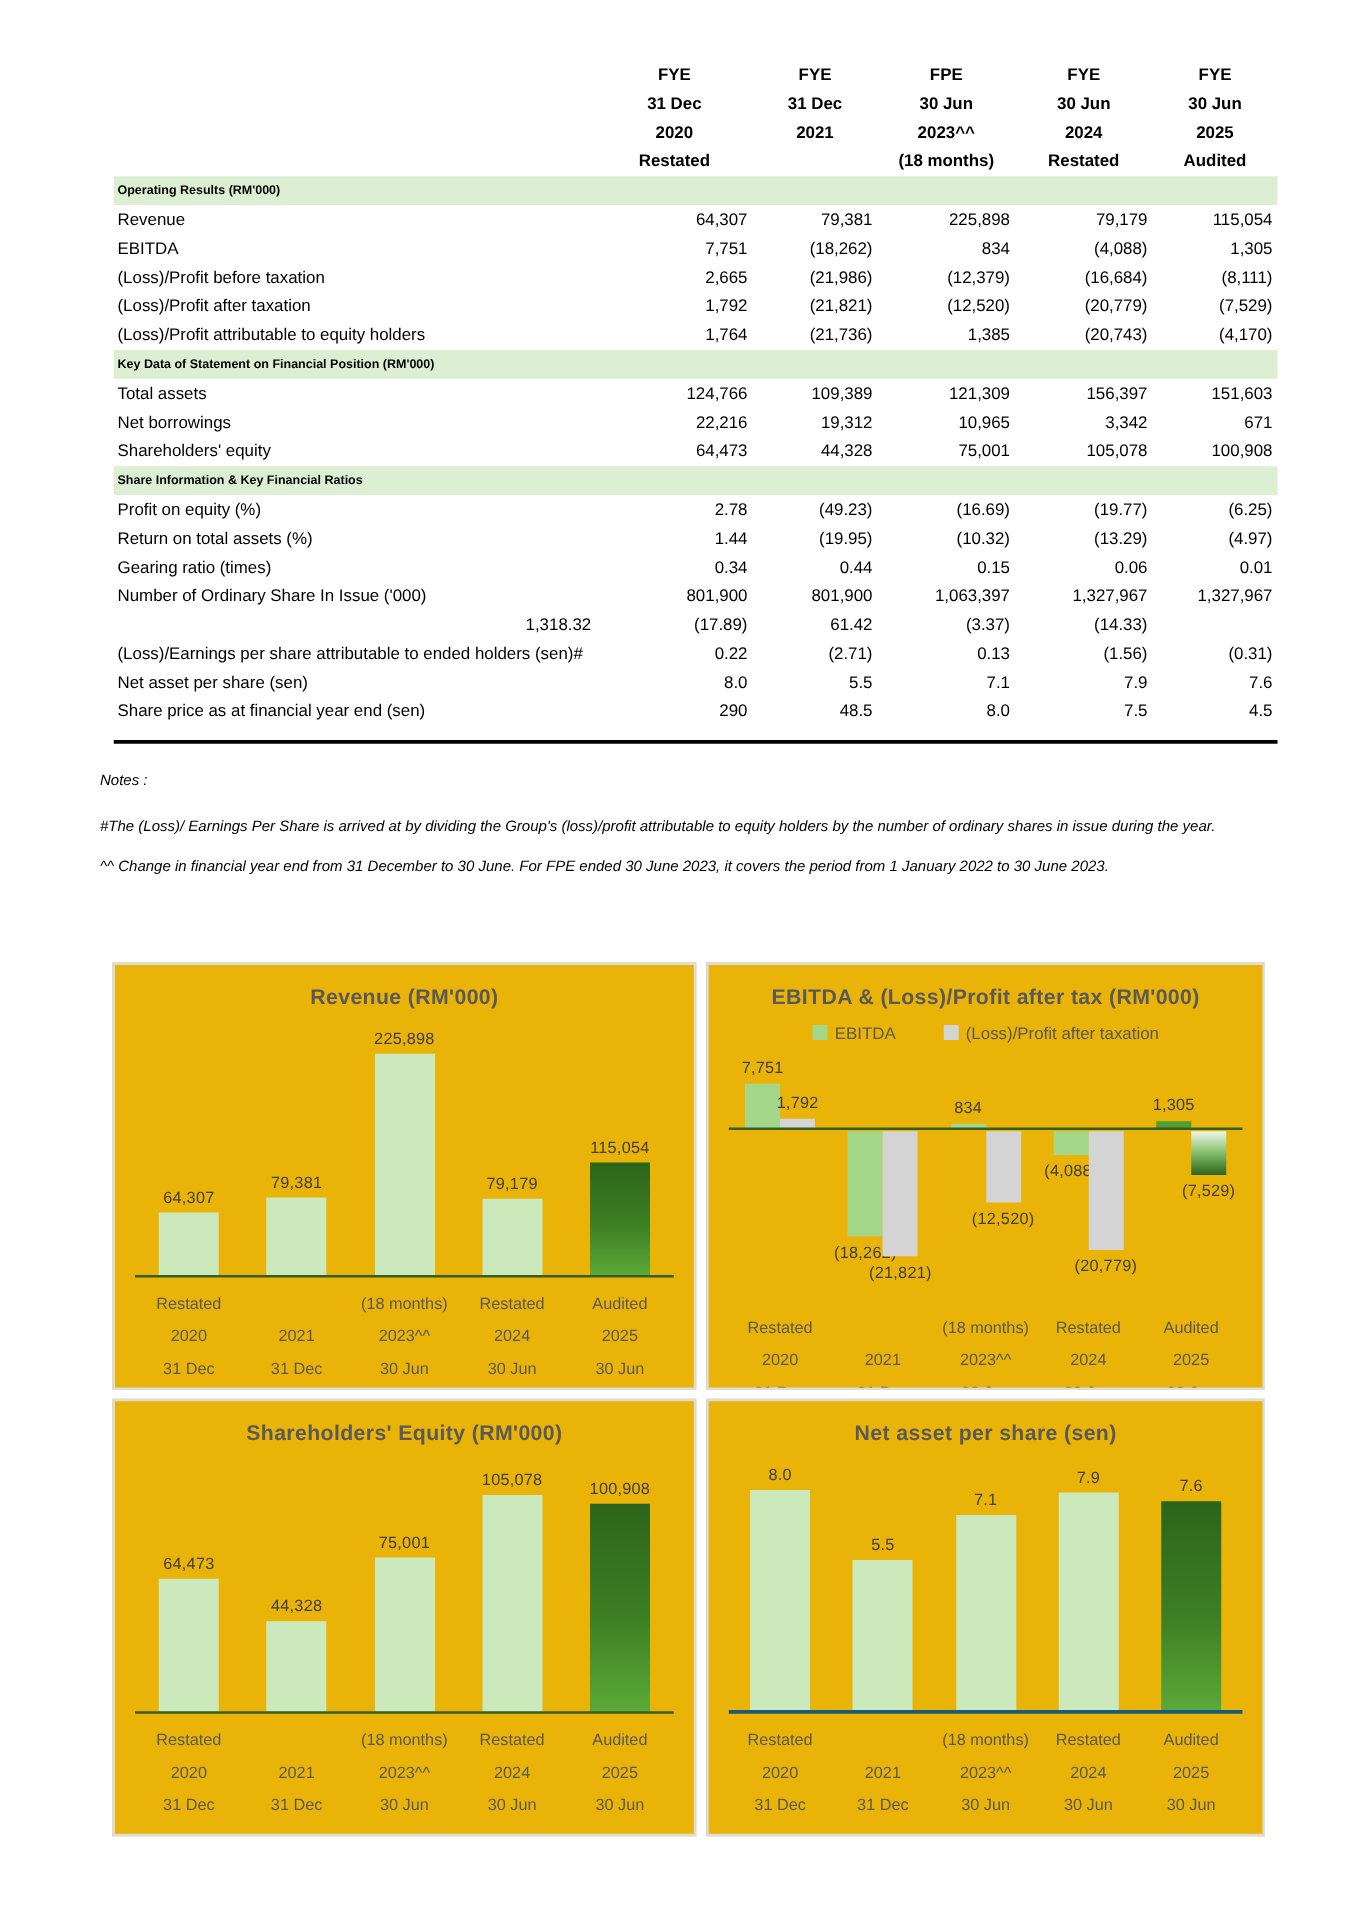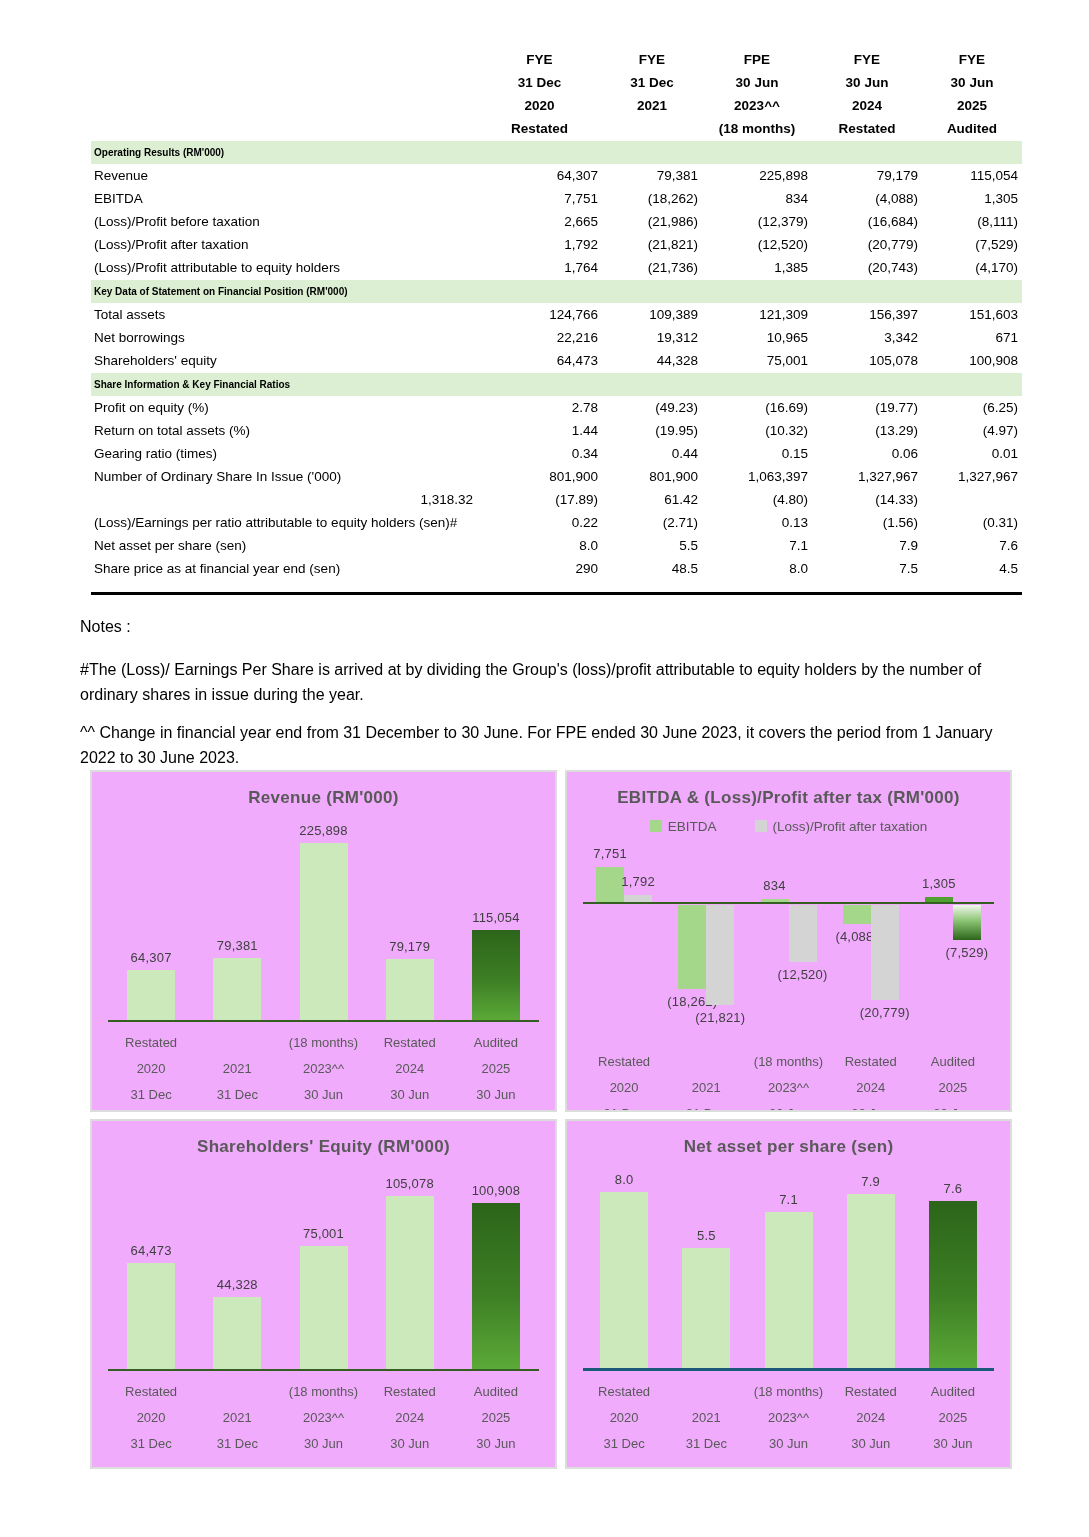--- a/index.html
+++ b/index.html
@@ -10,27 +10,27 @@
   .t-row{display:grid;grid-template-columns:386px 125px 100px 110px 110px 100px;}
   .t-head .th-col{display:flex;flex-direction:column;align-items:center;justify-content:flex-start;}
   .th-line{font-weight:bold;font-size:13.5px;line-height:23px;text-align:center;white-space:nowrap;}
   .sec-header{background:#dcefd2;font-weight:bold;font-size:10px;line-height:23px;height:23px;padding-left:3px;margin-top:1px;}
   .cell-label{font-size:13.5px;line-height:23px;padding-left:3px;white-space:nowrap;overflow:hidden;}
   .cell-val{font-size:13.5px;line-height:23px;text-align:right;padding-right:4px;white-space:nowrap;}
   .table-bottom-line{border-bottom:3px solid #000;margin-top:12px;}
 
   
   .notes{position:absolute;left:80px;top:615px;width:935px;}
-  .notes p{margin:0 0 14px 0;font-size:16px;line-height:1.55;}
+  .notes p{margin:0 0 14px 0;font-size:12px;line-height:1.55;font-style:italic;}
   .notes .heading{margin-bottom:18px;}
 
   
   .charts-grid{position:absolute;left:90px;top:770px;display:grid;
     grid-template-columns:467px 447px;grid-template-rows:342px 350px;column-gap:8px;row-gap:7px;}
-  .chart{border:2px solid #dcdcdc;background:#f0abfc;box-sizing:border-box;position:relative;overflow:hidden;}
+  .chart{border:2px solid #dcdcdc;background:#eab308;box-sizing:border-box;position:relative;overflow:hidden;}
   .chart-title{margin-top:16px;text-align:center;font-size:17px;font-weight:bold;color:#595959;letter-spacing:.3px;}
   .legend{display:flex;justify-content:center;align-items:center;gap:38px;margin-top:9px;height:18px;}
   .legend-item{display:flex;align-items:center;gap:6px;font-size:13.5px;color:#595959;}
   .swatch{width:12px;height:12px;display:inline-block;}
   .swatch-green{background:#a4d78a;}
   .swatch-gray{background:#d4d4d4;}
   .plot{position:relative;margin:10px 16px 0 16px;}
   .bar{position:absolute;}
   .bar-light{background:#cbe9ba;}
   .bar-green{background:#a4d78a;}
@@ -180,25 +180,25 @@
         <div class="cell-val">801,900</div>
         <div class="cell-val">801,900</div>
         <div class="cell-val">1,063,397</div>
         <div class="cell-val">1,327,967</div>
         <div class="cell-val">1,327,967</div>
       </div>
       <div class="t-row">
         <div class="cell-val">1,318.32</div>
         <div class="cell-val">(17.89)</div>
         <div class="cell-val">61.42</div>
-        <div class="cell-val">(4.80)</div>
+        <div class="cell-val">(3.37)</div>
         <div class="cell-val">(14.33)</div>
       </div>
       <div class="t-row">
-        <div class="cell-label">(Loss)/Earnings per ratio attributable to equity holders (sen)#</div>
+        <div class="cell-label">(Loss)/Earnings per share attributable to ended holders (sen)#</div>
         <div class="cell-val">0.22</div>
         <div class="cell-val">(2.71)</div>
         <div class="cell-val">0.13</div>
         <div class="cell-val">(1.56)</div>
         <div class="cell-val">(0.31)</div>
       </div>
       <div class="t-row">
         <div class="cell-label">Net asset per share (sen)</div>
         <div class="cell-val">8.0</div>
         <div class="cell-val">5.5</div>

